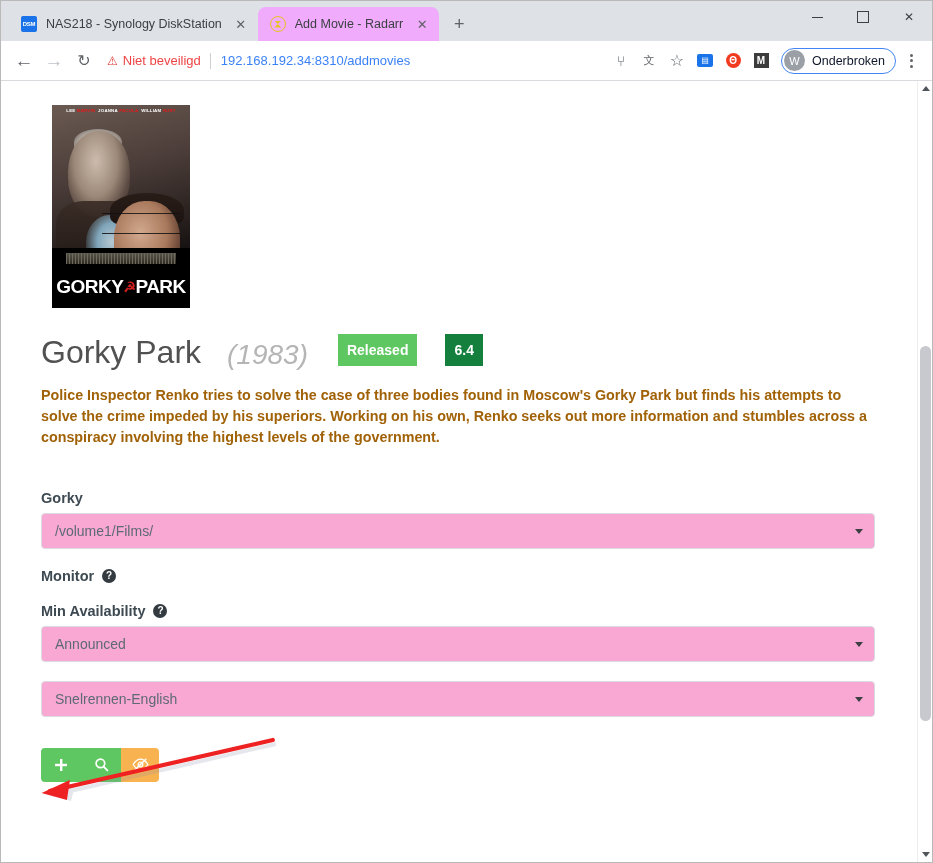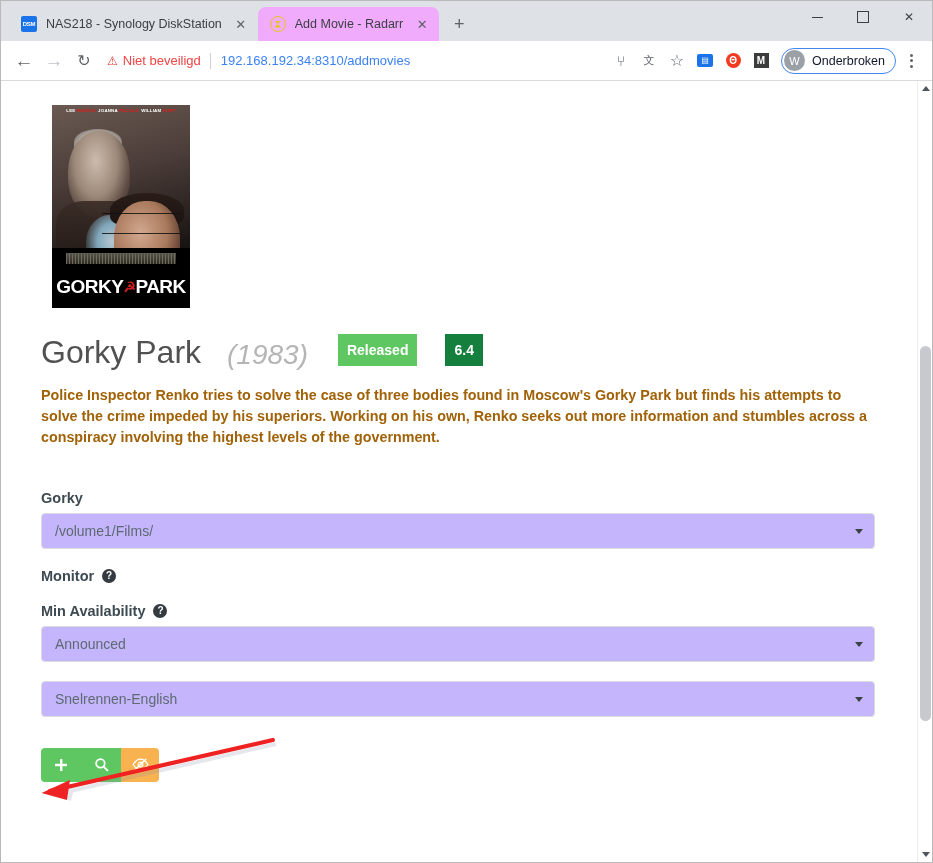--- a/index.html
+++ b/index.html
@@ -424,21 +424,21 @@
     font-size: 10px;
     font-weight: bold;
     margin-left: 8px;
     line-height: 1;
   }
   .select {
     position: relative;
     height: 36px;
     border: 1px solid #d8dce0;
     border-radius: 4px;
-    background: #c4b5fd;
+    background: #f9a8d4;
     display: flex;
     align-items: center;
     padding: 0 28px 0 13px;
     font-size: 14px;
     color: #5e6a72;
     max-width: 834px;
   }
   .select::after {
     content: "";
     position: absolute;

